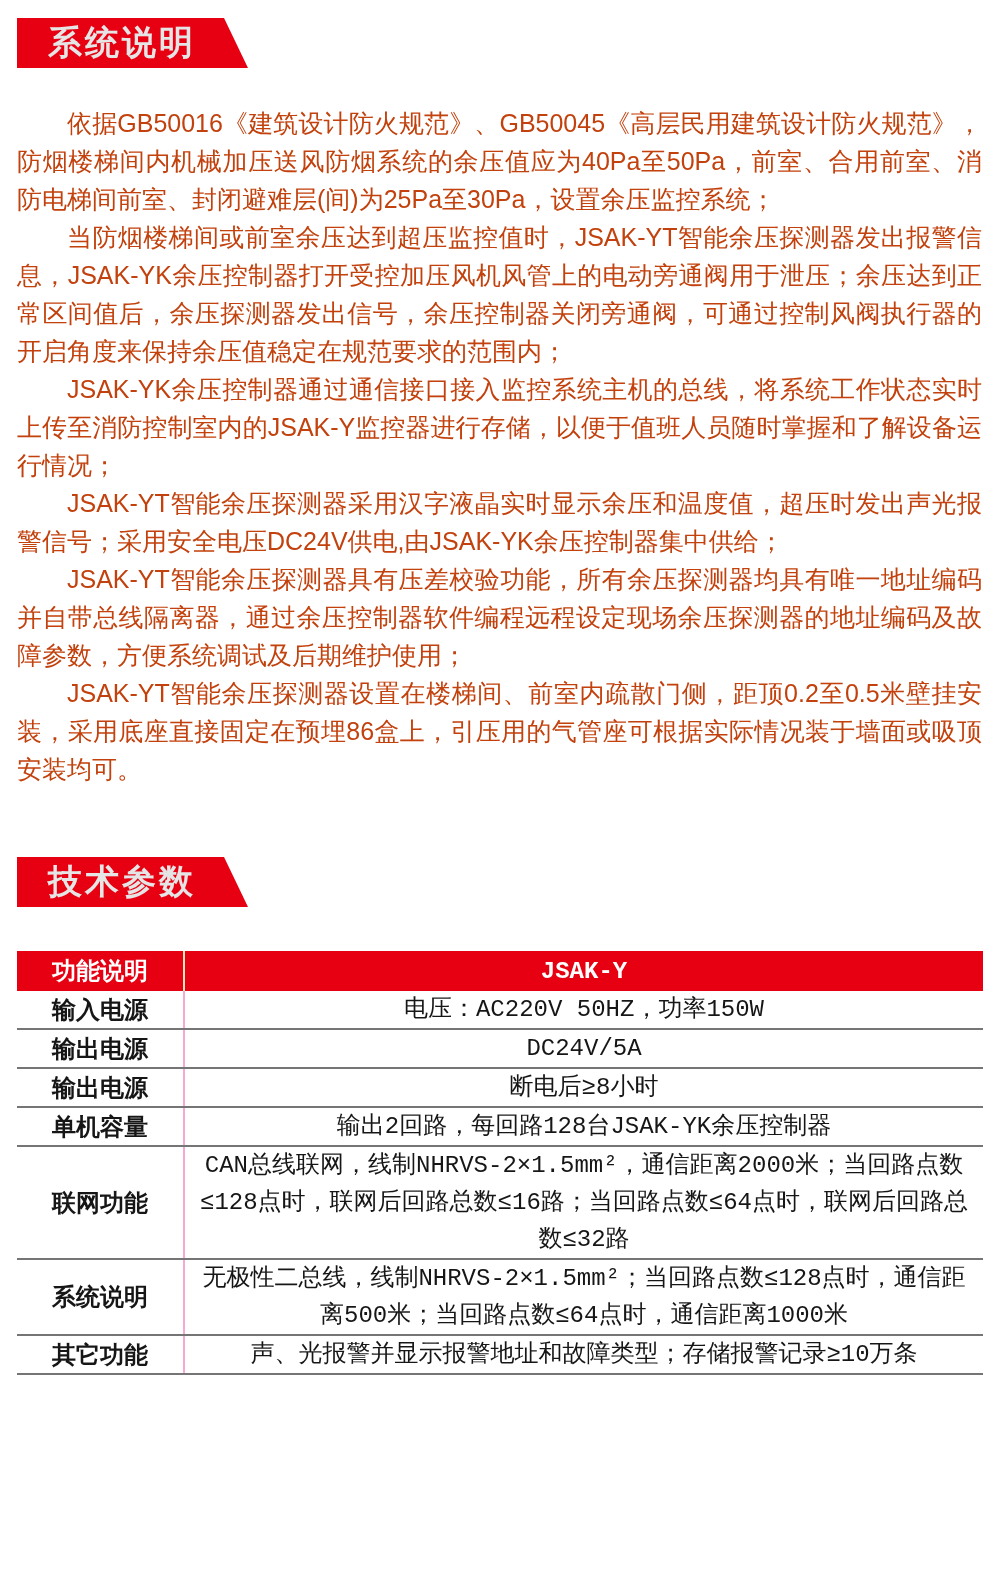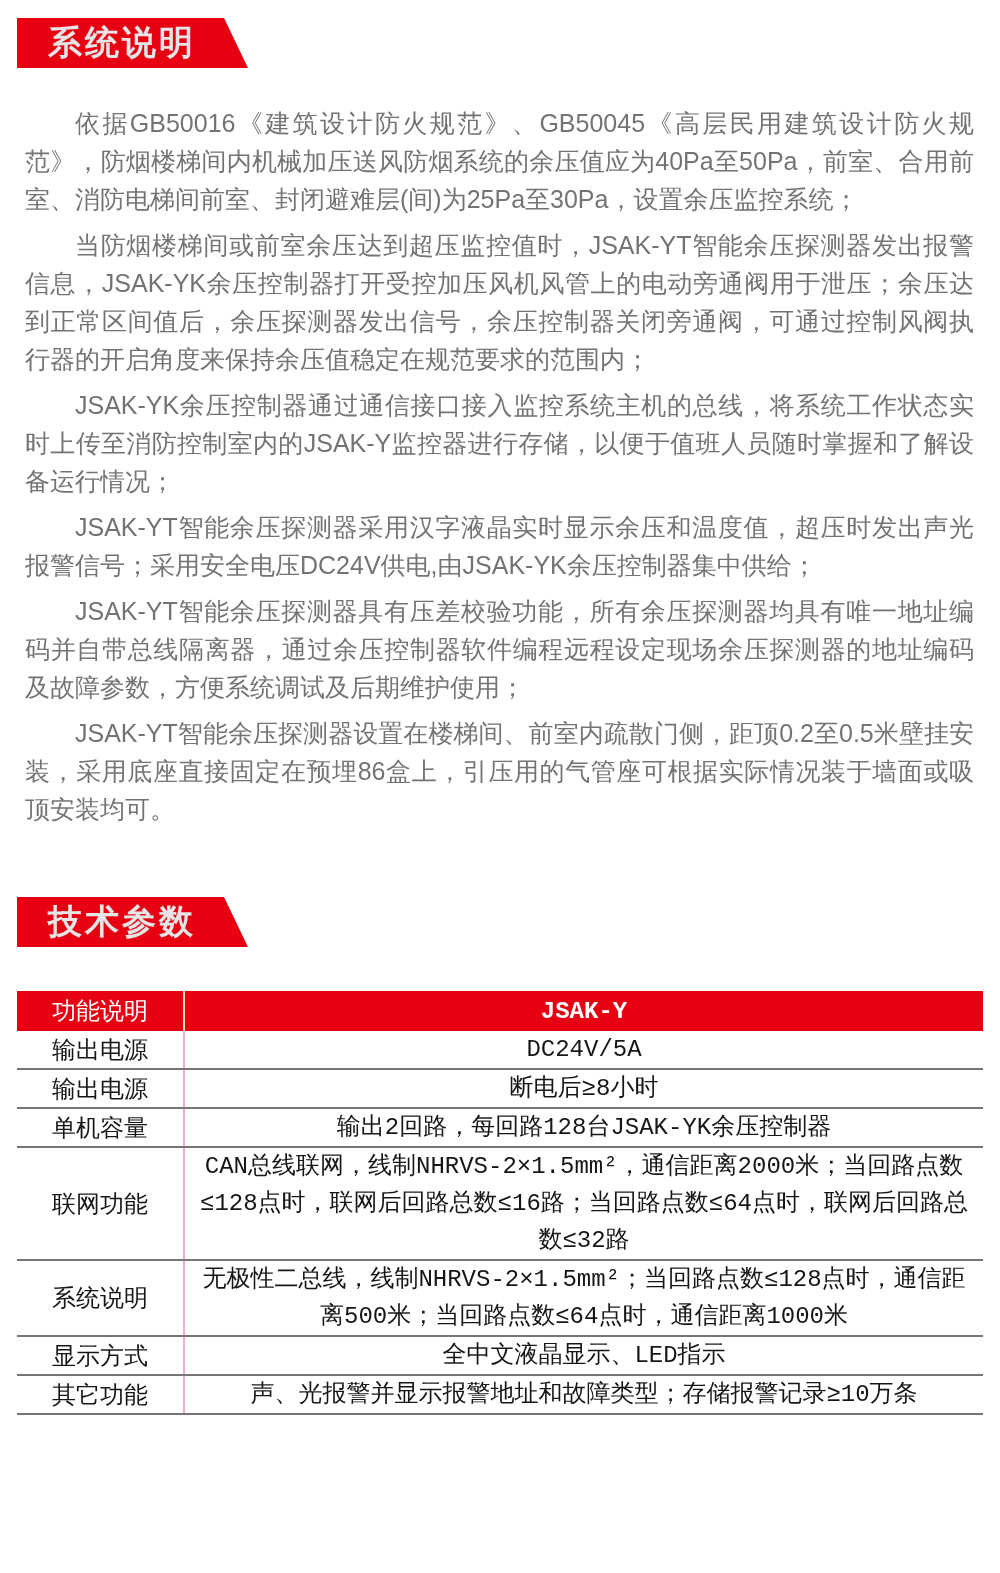--- a/index.html
+++ b/index.html
@@ -32,46 +32,46 @@
     letter-spacing: 3px;
     white-space: nowrap;
   }
   .banner.banner2 { margin-top: 69px; }
 
   
   .paragraphs {
     margin: 36px 18px 0 17px;
   }
   .paragraphs p {
-    margin: 8px;
+    margin: 0;
     font-size: 25px;
     line-height: 38px;
     text-indent: 2em;
     text-align: justify;
-    color: #737373;
+    color: #c2410c;
   }
 
   
   .spec-table {
     margin: 44px 17px 0 17px;
     font-size: 24px;
   }
   .spec-row {
     display: flex;
     align-items: stretch;
     border-bottom: 2px solid #757575;
   }
   .spec-row .cell.label {
     flex: 0 0 166px;
     width: 166px;
     display: flex;
     align-items: center;
     justify-content: center;
     border-right: 2px solid #f9a8d4;
-    font-weight: normal;
+    font-weight: bold;
     min-height: 36px;
     text-align: left;
   }
   .spec-row .cell.value {
     flex: 1;
     display: flex;
     align-items: center;
     justify-content: center;
     text-align: center;
     padding: 0 12px;
@@ -114,20 +114,24 @@
     <span class="banner-title">技术参数</span>
   </div>
 
   <div class="spec-table">
 
     <div class="spec-row header">
       <div class="cell label">功能说明</div>
       <div class="cell value">JSAK-Y</div>
     </div>
 
+    <div class="spec-row">
+      <div class="cell label">输入电源</div>
+      <div class="cell value">电压：AC220V 50HZ，功率150W</div>
+    </div>
 
     <div class="spec-row">
       <div class="cell label">输出电源</div>
       <div class="cell value">DC24V/5A</div>
     </div>
 
     <div class="spec-row">
       <div class="cell label">输出电源</div>
       <div class="cell value">断电后≥8小时</div>
     </div>
@@ -141,24 +145,20 @@
       <div class="cell label">联网功能</div>
       <div class="cell value">CAN总线联网，线制NHRVS-2×1.5mm²，通信距离2000米；当回路点数≤128点时，联网后回路总数≤16路；当回路点数≤64点时，联网后回路总数≤32路</div>
     </div>
 
     <div class="spec-row">
       <div class="cell label">系统说明</div>
       <div class="cell value">无极性二总线，线制NHRVS-2×1.5mm²；当回路点数≤128点时，通信距离500米；当回路点数≤64点时，通信距离1000米</div>
     </div>
 
 
-    <div class="spec-row">
-      <div class="cell label">显示方式</div>
-      <div class="cell value">全中文液晶显示、LED指示</div>
-    </div>
 
     <div class="spec-row">
       <div class="cell label">其它功能</div>
       <div class="cell value">声、光报警并显示报警地址和故障类型；存储报警记录≥10万条</div>
     </div>
 
   </div>
 
 </main>
 

